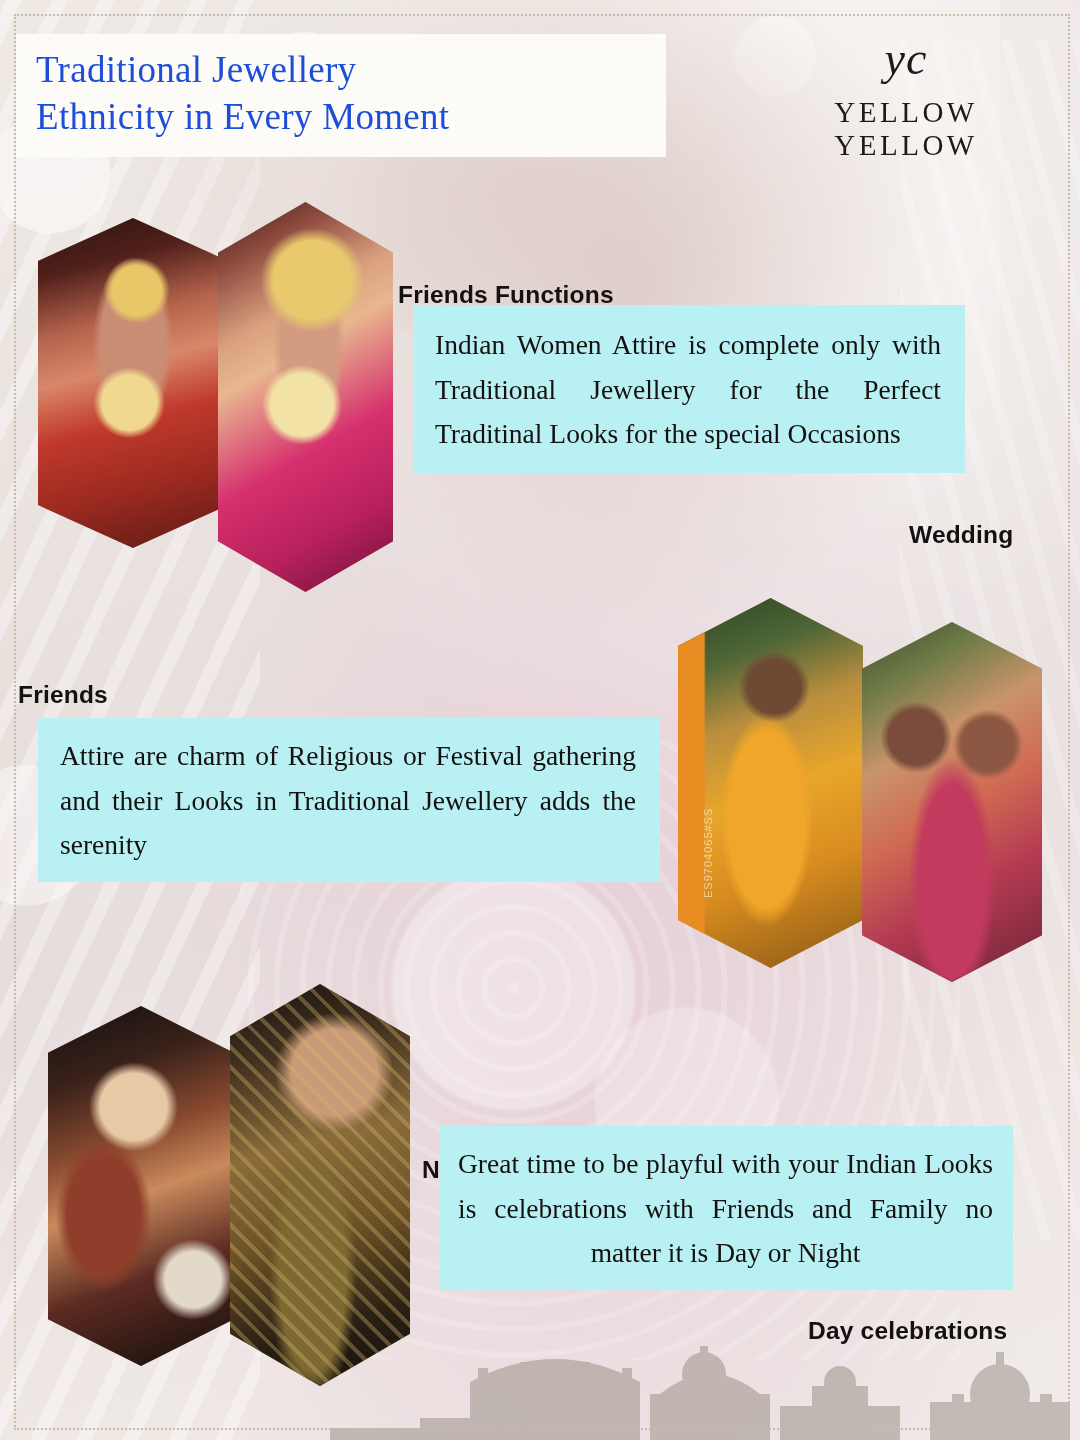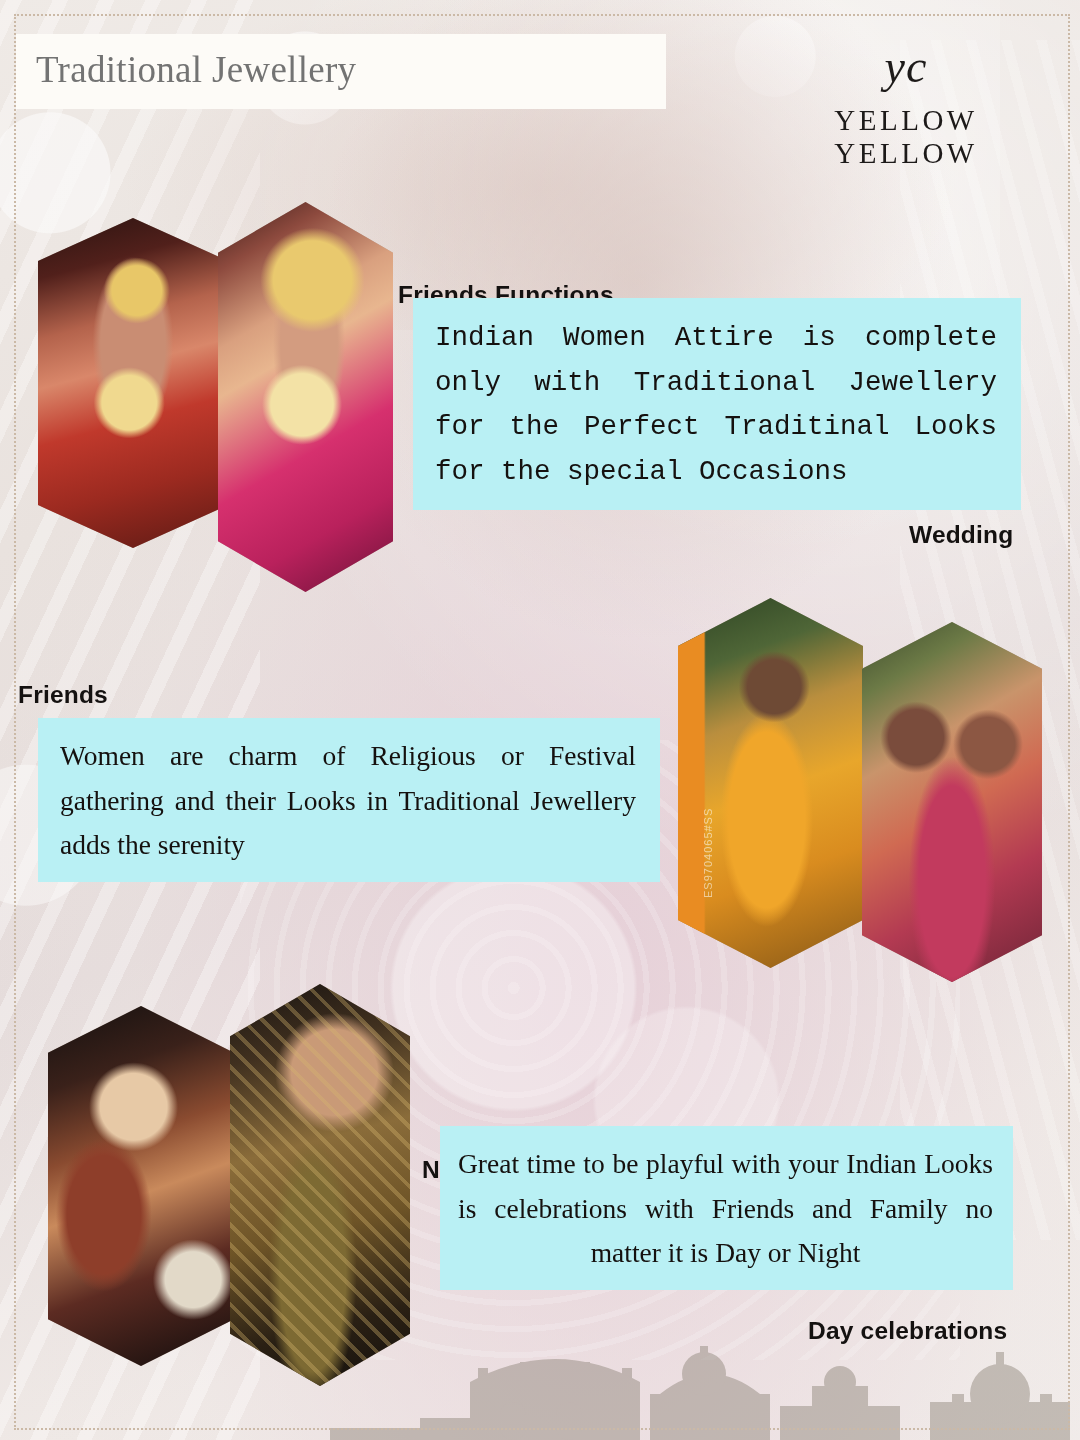--- a/index.html
+++ b/index.html
@@ -95,40 +95,39 @@
     position: absolute;
     left: 16px; top: 34px;
     width: 650px;
     background: #fdfbf7;
     padding: 12px 16px 16px 20px;
     box-sizing: border-box;
   }
   .title-line {
     font-family: "Liberation Serif", serif;
     font-size: 37px;
-    color: #737373;
+    color: #1d4ed8;
     letter-spacing: .3px;
     line-height: 1.28;
     white-space: nowrap;
   }
 
   .brand {
     position: absolute;
     right: 34px; top: 36px;
     width: 280px;
     text-align: center;
   }
   .brand-mark {
     font-family: "Liberation Serif", serif;
     font-size: 46px;
     font-style: italic;
     color: #1d1a19;
     line-height: 1;
     letter-spacing: 1px;
-    margin-top: 8px;
   }
   .brand-name {
     margin-top: 14px;
     font-family: "Liberation Serif", serif;
     font-size: 29px;
     letter-spacing: 3.5px;
     color: #1d1a19;
   }
 
   
@@ -257,46 +256,47 @@
       <rect x="1040" y="104" width="12" height="46"></rect>
       <rect x="420" y="128" width="60" height="22"></rect>
       <rect x="330" y="138" width="90" height="12"></rect>
     </g>
   </svg>
 
   <div class="frame"></div>
 
   <div class="title-block">
     <div class="title-line">Traditional Jewellery</div>
+    <div class="title-line">Ethnicity in Every Moment</div>
   </div>
 
   <div class="brand">
     <div class="brand-mark">yc</div>
     <div class="brand-name">YELLOW YELLOW</div>
   </div>
 
   <div class="photo p-bride1" style="left:38px; top:218px; width:190px; height:330px;">
     <div class="photo-inner"></div>
   </div>
   <div class="photo p-bride2" style="left:218px; top:202px; width:175px; height:390px;">
     <div class="photo-inner"></div>
   </div>
 
   <div class="label" style="left:398px; top:281px;">Friends Functions</div>
 
-  <div class="callout justify" style="left:413px; top:298px; width:608px; padding:18px 24px 16px 22px;font-family:Liberation Mono, monospace;">
+  <div class="callout justify" style="left:413px; top:305px; width:552px; padding:18px 24px 16px 22px;">
     <p>Indian Women Attire is complete only with Traditional Jewellery for the Perfect Traditinal Looks for the special Occasions</p>
   </div>
 
   <div class="label" style="left:900px; top:521px;margin-left:9px;">Wedding</div>
 
   <div class="label" style="left:18px; top:681px;">Friends</div>
 
   <div class="callout justify" style="left:38px; top:718px; width:622px; padding:16px 24px 14px 22px;">
-    <p>Women are charm of Religious or Festival gathering   and their Looks in Traditional Jewellery adds the serenity</p>
+    <p>Attire are charm of Religious or Festival gathering   and their Looks in Traditional Jewellery adds the serenity</p>
   </div>
 
 
   <div class="photo p-saree" style="left:678px; top:598px; width:185px; height:370px;">
     <div class="photo-inner"></div>
     <div class="watermark" style="left:24px; top:300px;">ES9704065#SS</div>
   </div>
   <div class="photo p-ladies" style="left:862px; top:622px; width:180px; height:360px;">
     <div class="photo-inner"></div>
   </div>

